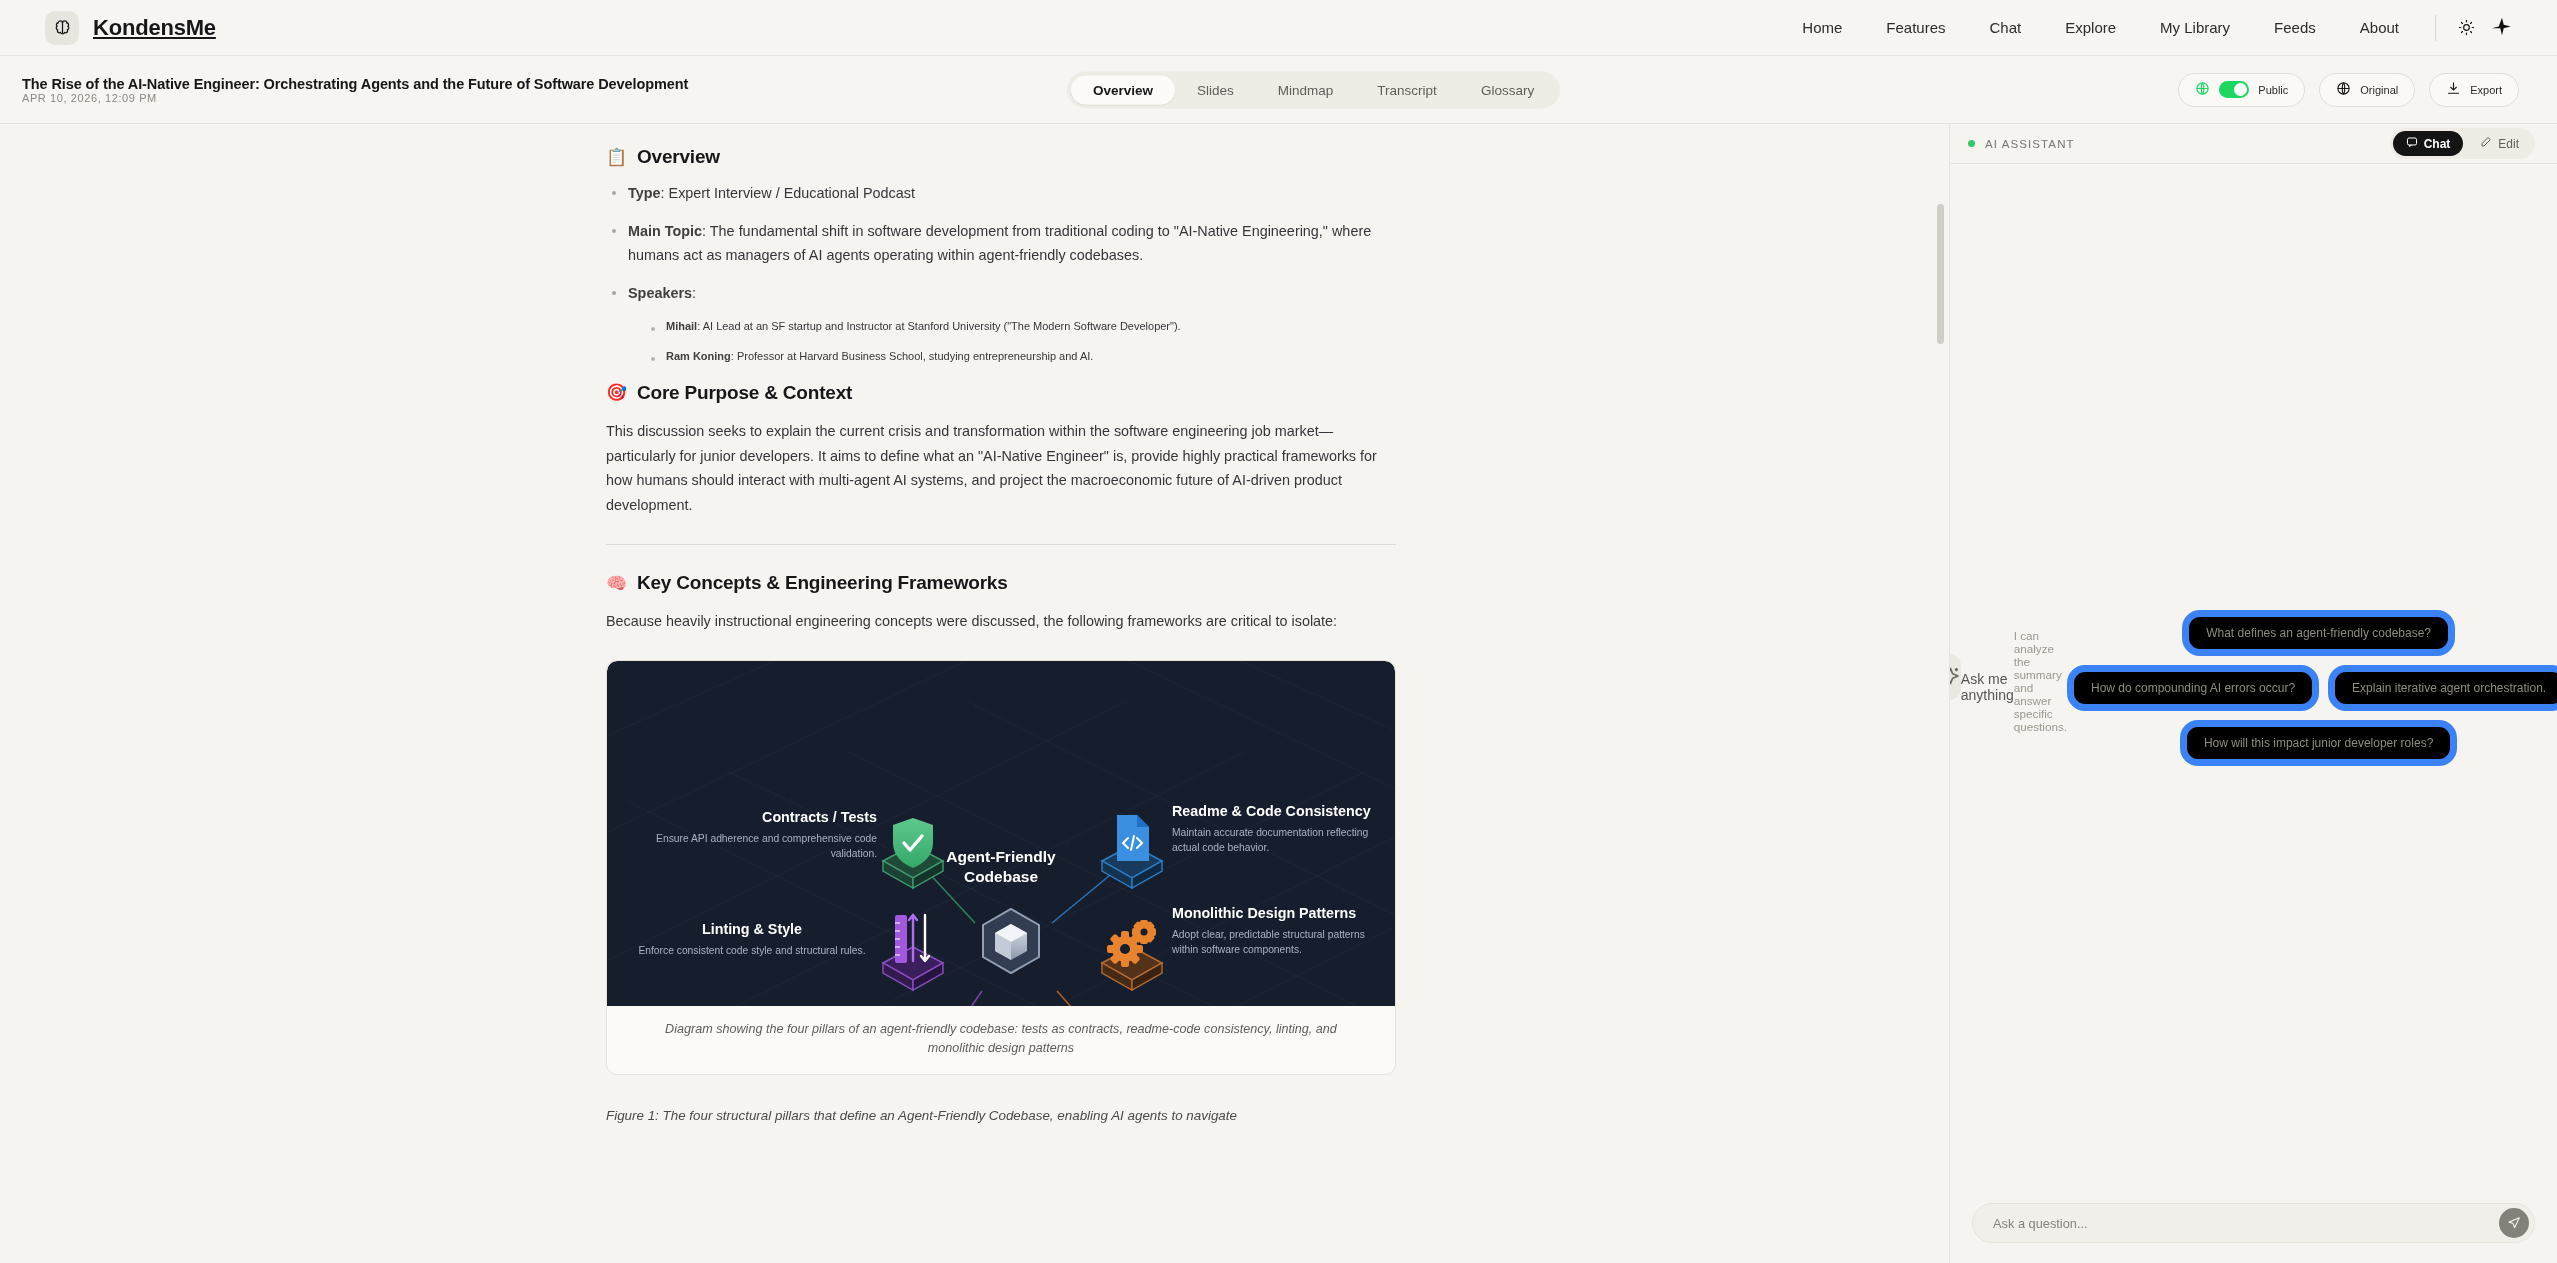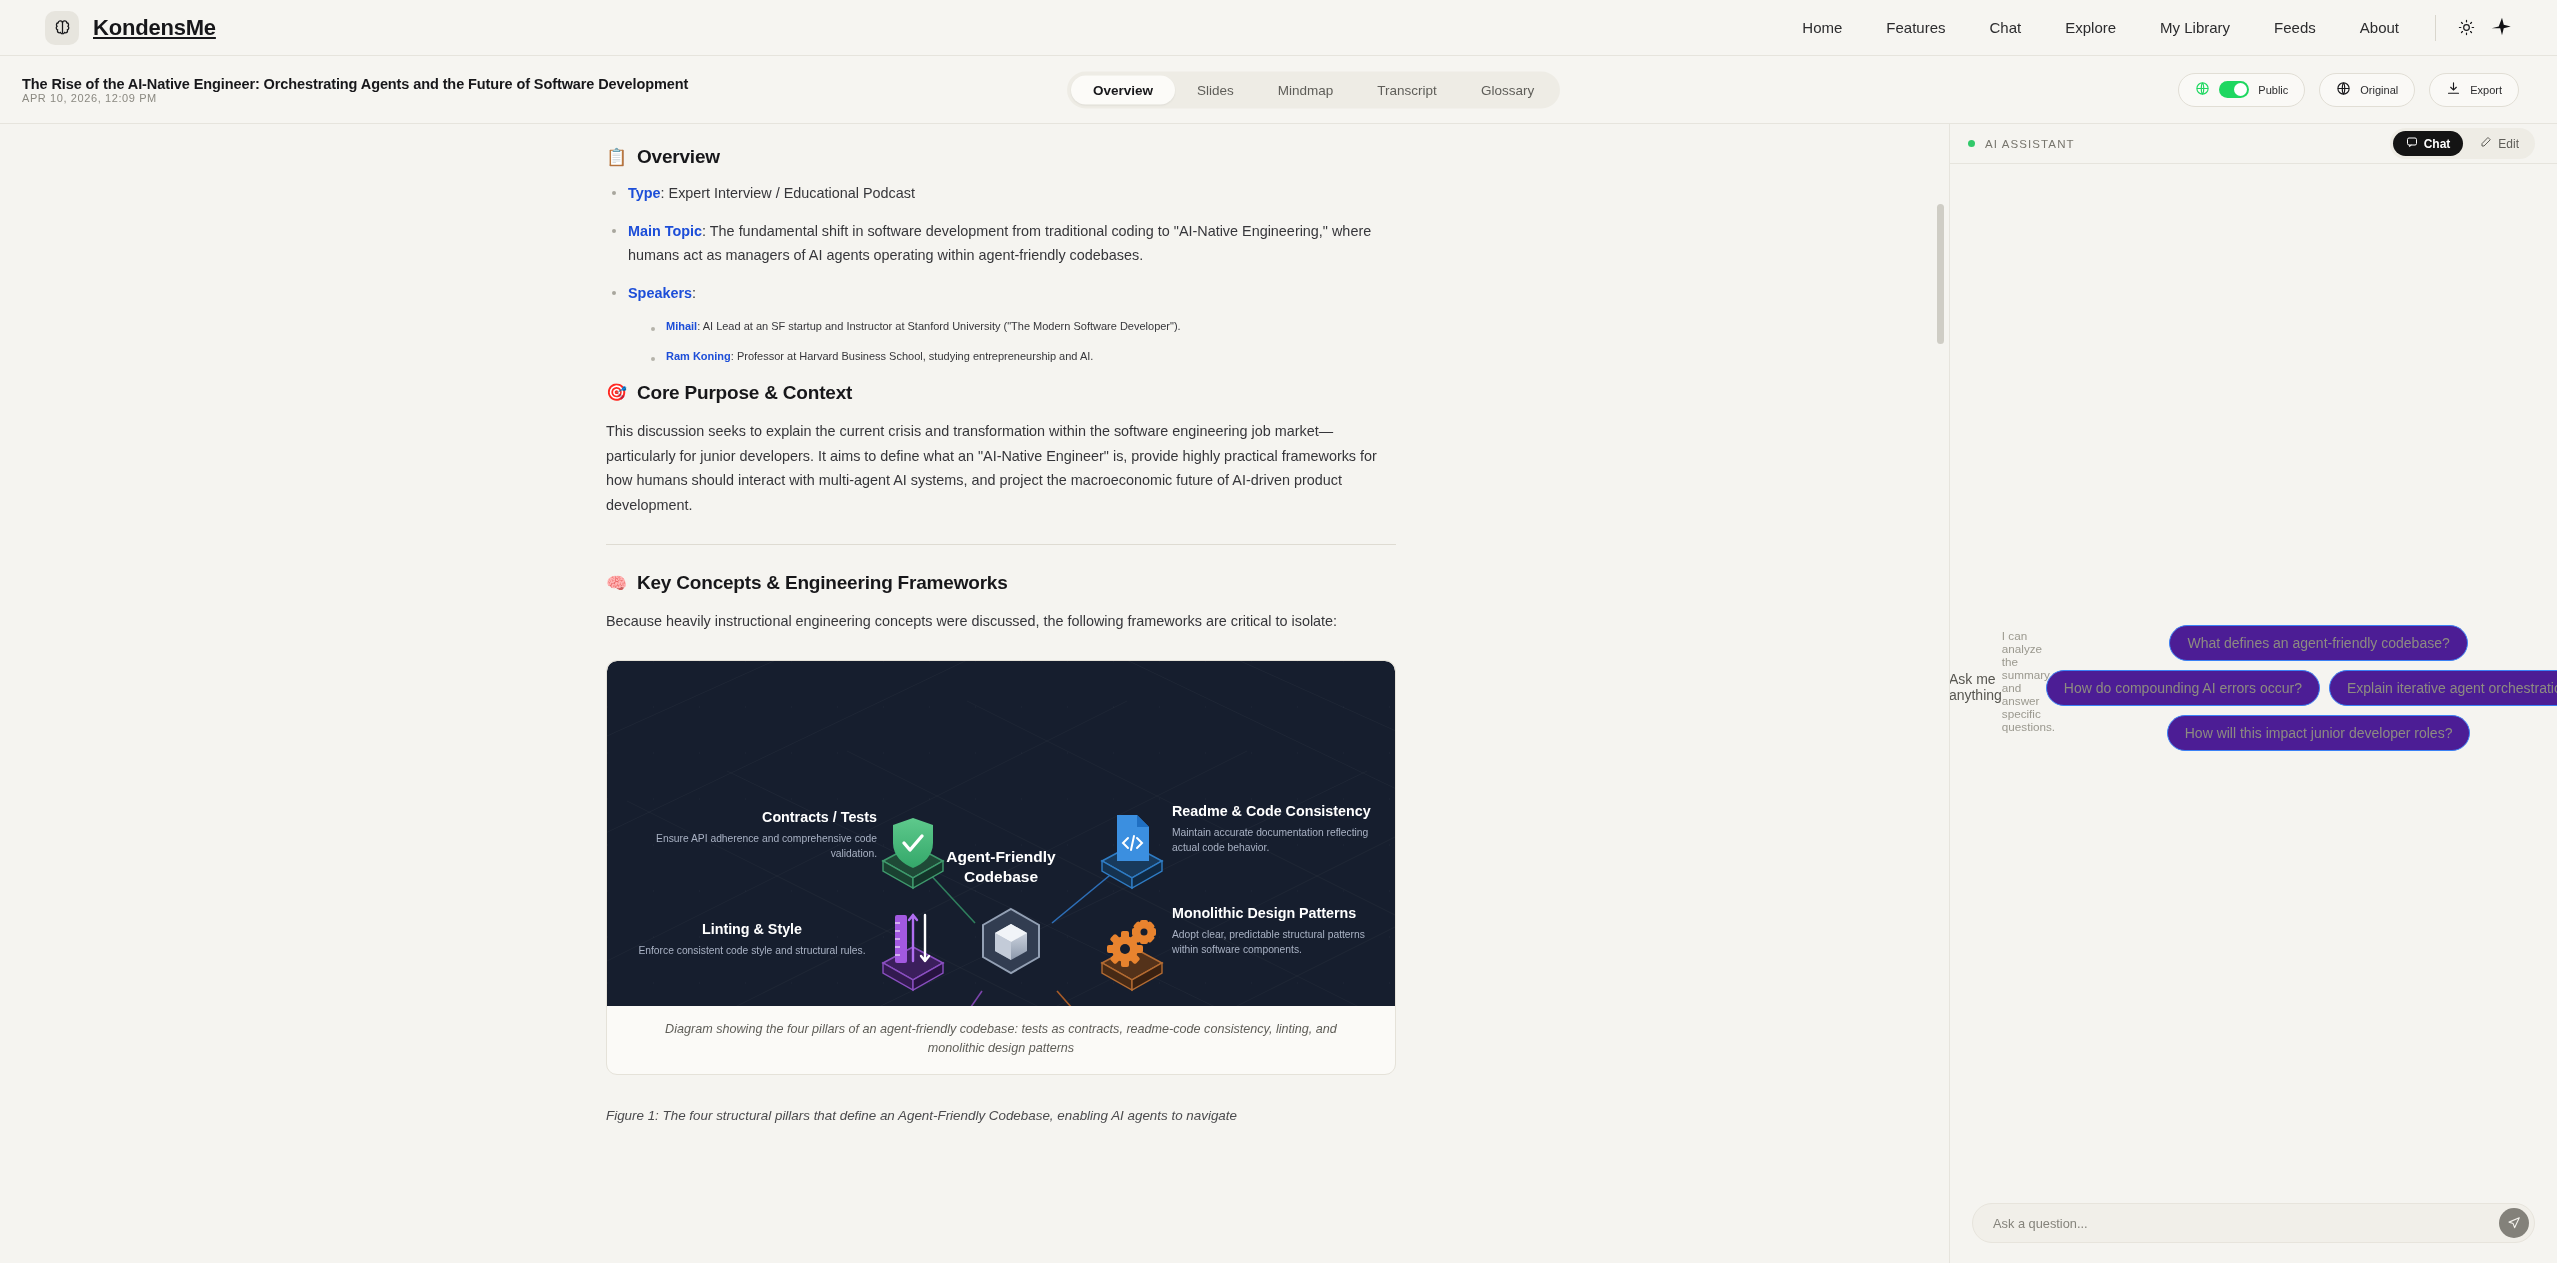--- a/index.html
+++ b/index.html
@@ -115,21 +115,21 @@
   }
   ul.bullets ul { list-style: none; margin-top: 13px; margin-left: 18px; }
   ul.bullets ul > li {
     position: relative; padding-left: 20px; margin-bottom: 12px;
     font-size: 11px; line-height: 1.62; color: #36363a;
   }
   ul.bullets ul > li::before {
     content: ""; position: absolute; left: 5px; top: 9px;
     width: 4px; height: 4px; border-radius: 50%; background: #b5b3aa;
   }
-  b.k { font-weight: 700; color: #1d4ed8; text-align: right; }
+  b.k { font-weight: 700; color: #404040; text-align: right; }
 
   p.para {
     font-size: 14.4px; line-height: 1.72; color: #36363a; margin-top: 15px;
   }
   hr.div { border: 0; border-top: 1px solid #dedbd2; margin: 26px 0 0 0; }
 
   
   .figure {
     margin-top: 26px; width: 790px;
     border: 1px solid #e5e2d9; border-radius: 11px;
@@ -188,22 +188,22 @@
     align-items: center; justify-content: center; padding: 0 40px;
   }
   .ai-spark {
     width: 46px; height: 46px; border-radius: 13px; background: #eae8e1;
     display: flex; align-items: center; justify-content: center;
   }
   .ai-title { margin-top: 21px; font-size: 14px; color: #575650; font-weight: 400; }
   .ai-sub { margin-top: 8px; font-size: 11.7px; color: #9b998f; }
   .chips { margin-top: 22px; display: flex; flex-wrap: wrap; gap: 9px; justify-content: center; width: 100%; }
   .chip {
-    font-size: 14px; color: #8d8b81; background: #4c1d95;
-    border: 1px solid #3b82f6; border-radius: 18px;
+    font-size: 12px; color: #8d8b81; background: #000000;
+    border: 7px solid #3b82f6; border-radius: 18px;
     padding: 9px 17px; cursor: pointer; white-space: nowrap;
   }
   .chip-row { display: flex; gap: 9px; justify-content: center; width: 100%; }
 
   .ai-foot { padding: 14px 22px 20px; }
   .ask-box {
     height: 40px; border-radius: 21px; background: #f1efe9;
     border: 1px solid #e7e4dc; display: flex; align-items: center;
     padding: 0 5px 0 20px;
   }

